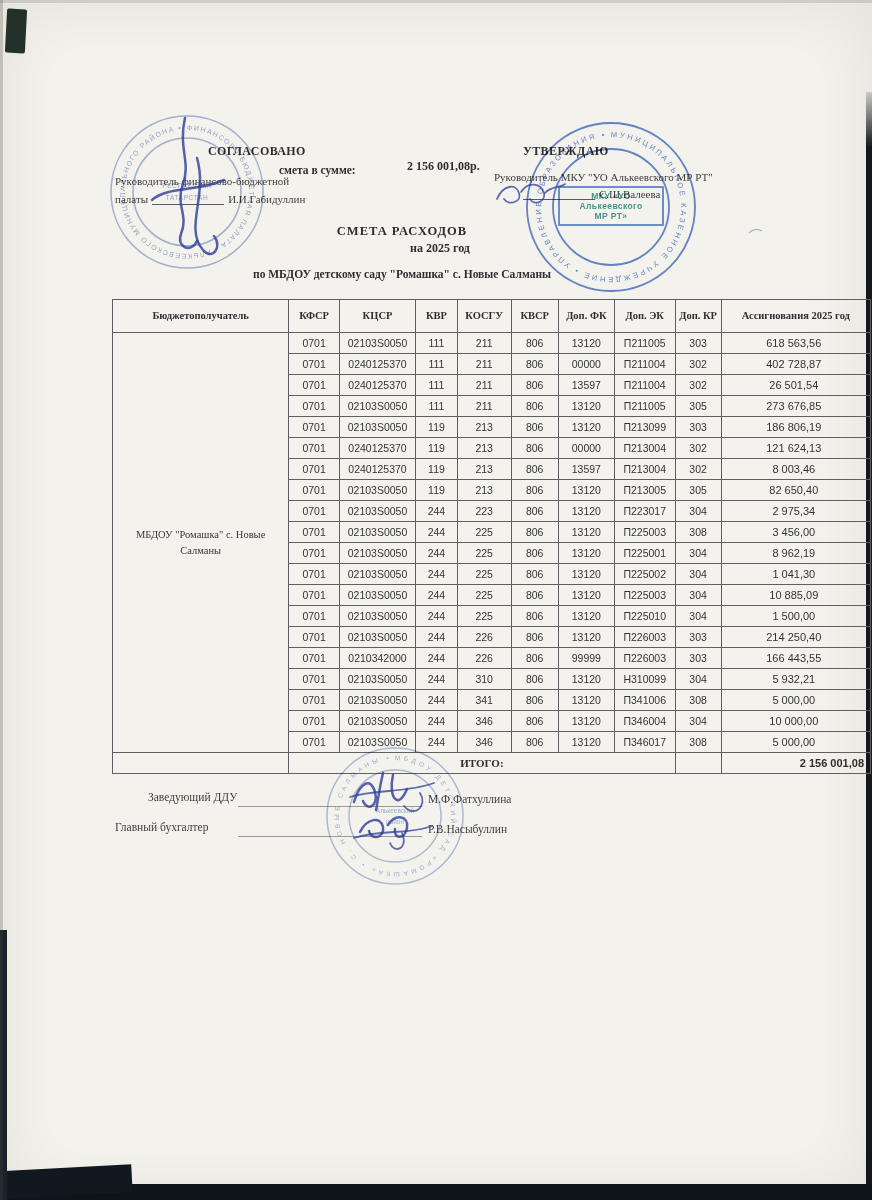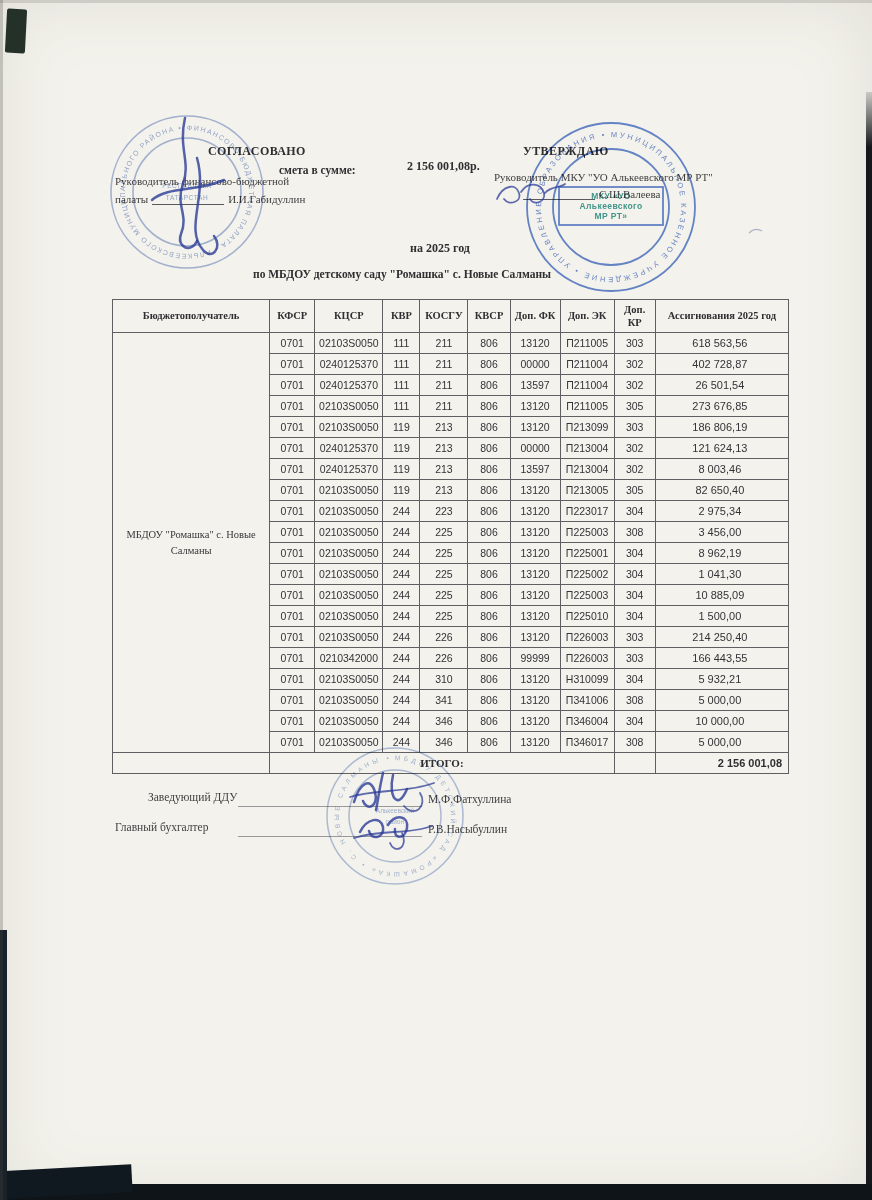--- a/index.html
+++ b/index.html
@@ -8,21 +8,21 @@
         box-shadow:inset 0 0 70px rgba(120,115,95,.14);}
   .t{position:absolute;white-space:nowrap;}
   .b{font-weight:bold;color:#2f2e30;}
   .sz11{font-size:11px;} .sz115{font-size:11.5px;} .sz12{font-size:12px;} .sz125{font-size:12.5px;}
   .ls1{letter-spacing:1px;} .ls05{letter-spacing:.4px;}
   .center-col{position:absolute;left:0;width:804px;text-align:center;white-space:nowrap;}
   .sig-line{display:inline-block;border-bottom:1px solid #5a5a5e;height:11px;vertical-align:bottom;}
   .u-line{position:absolute;border-bottom:1px solid rgba(80,80,85,.55);height:0;}
 
   
-  table.smeta{position:absolute;left:112px;top:299px;width:677px;border-collapse:collapse;table-layout:fixed;}
+  table.smeta{position:absolute;left:112px;top:299px;width:759px;border-collapse:collapse;table-layout:fixed;}
   table.smeta th, table.smeta td{border:1px solid #5f5f62;overflow:hidden;}
   table.smeta{border:1.5px solid #4c4c4f;}
   thead th{font:bold 10.5px/1.25 "Liberation Serif", serif;color:#2f2e31;height:30px;padding:1px 2px;text-align:center;vertical-align:middle;white-space:normal;}
   tbody td{font:10.5px "Liberation Sans", sans-serif;color:#333337;height:20px;text-align:center;padding:0 2px;}
   tbody td.c8{text-align:center;padding-right:6px;font-size:11px;}
   td.org-cell{font:10.5px/1.5 "Liberation Serif", serif;color:#39383b;text-align:center;vertical-align:middle;padding:0 12px;white-space:normal;}
   .total-label{font:bold 11px "Liberation Serif", serif;color:#2f2e31;text-align:center;height:20px;}
   .total-value{font:bold 11px "Liberation Sans", sans-serif;color:#2f2e31;text-align:right;padding-right:6px;margin-left:32px;}
 
   
@@ -67,20 +67,21 @@
   <div class="t sz11" style="left:115px;top:175px;">Руководитель финансово-бюджетной</div>
   <div class="t sz11" style="left:115px;top:193px;">
     <span>палаты</span><span class="sig-line" style="width:72px;margin:0 4px;"></span><span>И.И.Габидуллин</span>
   </div>
 
   <div class="t sz11" style="left:494px;top:171px;">Руководитель МКУ "УО Алькеевского МР РТ"</div>
   <div class="t sz11" style="left:523px;top:188px;">
     <span class="sig-line" style="width:72px;margin-right:4px;"></span><span>С.Ш.Валеева</span>
   </div>
 
+  <div class="center-col b sz125 ls1" style="top:224px;">СМЕТА  РАСХОДОВ</div>
   <div class="center-col b sz12" style="top:241px;margin-left:38px;">на 2025 год</div>
   <div class="center-col b sz115" style="top:268px;">по МБДОУ детскому саду "Ромашка" с. Новые Салманы</div>
 
   <table class="smeta">
     <colgroup>
       <col style="width:157px">
         <col style="width:45px">
         <col style="width:68px">
         <col style="width:37px">
         <col style="width:48px">

